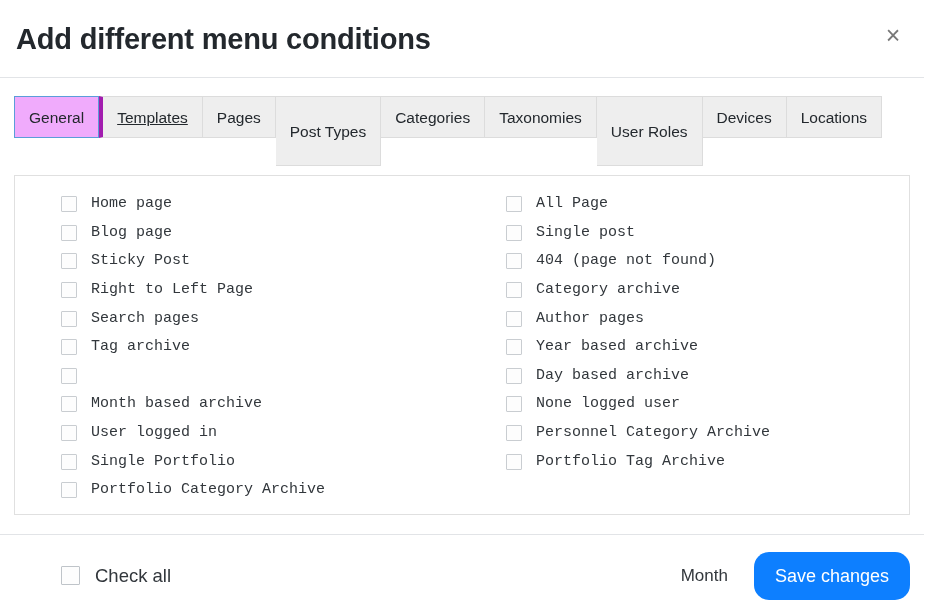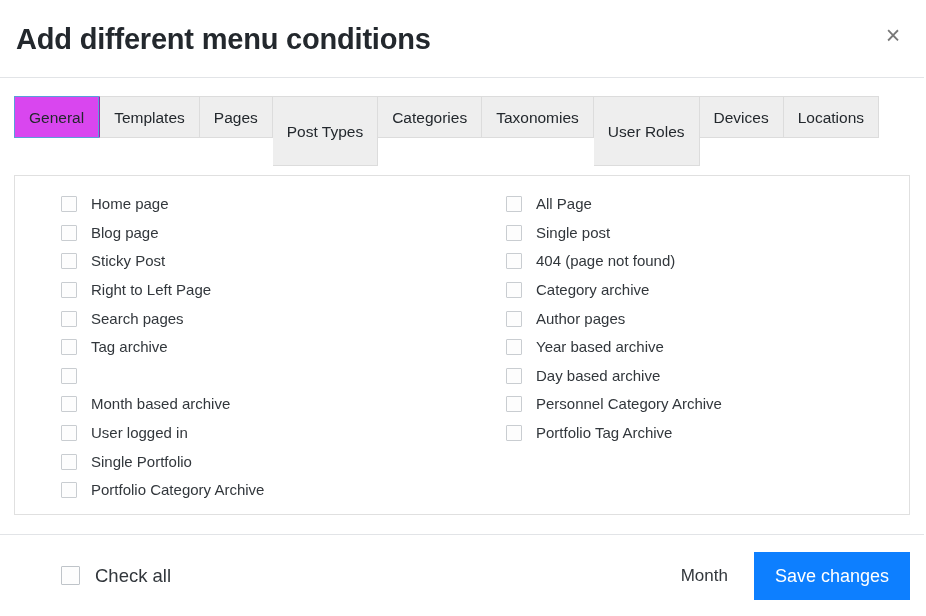--- a/index.html
+++ b/index.html
@@ -95,28 +95,28 @@
     align-self: flex-start;
     min-height: 42px;
     white-space: normal;
   }
   .tab:first-child { border-left: 1px solid #dcdcdc; }
   .tab.two-line {
     align-self: stretch;
     min-height: 70px;
   }
   .tab.active {
-    background: #d946ef;
+    background: #f0abfc;
     border: 1px solid #5b9dd9;
     color: #23282d;
     position: relative;
     z-index: 3;
     box-shadow: 0 0 0 0 transparent;
   }
-  .tab.active + .tab { border-left: 1px solid #a21caf; }
+  .tab.active + .tab { border-left: 4px solid #a21caf; text-decoration: underline; }
 
   
   .panel {
     margin-top: 9px;
     border: 1px solid #e0e0e0;
     background: #ffffff;
     box-sizing: border-box;
     height: 340px;
     padding: 14px 0 0 0;
     position: relative;
@@ -148,20 +148,21 @@
     border-radius: 1px;
     cursor: pointer;
   }
   .cond-label {
     margin-left: 14px;
     font-size: 15px;
     color: #32373c;
     line-height: 20px;
     white-space: nowrap;
     cursor: pointer;
+    font-family: Liberation Mono, monospace;
   }
 
   
   .modal-footer {
     flex: 0 0 82px;
     border-top: 1px solid #e2e4e7;
     display: flex;
     align-items: center;
     padding: 0 14px 0 14px;
     box-sizing: border-box;
@@ -199,21 +200,21 @@
     margin-right: 12px;
     cursor: pointer;
     font-family: inherit;
     line-height: 22px;
   }
   .save-button {
     font-size: 18px;
     color: #ffffff;
     background: #0d7fff;
     border: none;
-    border-radius: 0;
+    border-radius: 15px;
     padding: 13px 21px;
     cursor: pointer;
     font-family: inherit;
     line-height: 22px;
     white-space: nowrap;
   }
 </style>
 </head>
 <body>
 
@@ -309,20 +310,24 @@
             <div class="cond-row">
               <span class="cb"></span>
               <span class="cond-label">Year based archive</span>
             </div>
             <div class="cond-row">
               <span class="cb"></span>
               <span class="cond-label">Day based archive</span>
             </div>
             <div class="cond-row">
               <span class="cb"></span>
+              <span class="cond-label">None logged user</span>
+            </div>
+            <div class="cond-row">
+              <span class="cb"></span>
               <span class="cond-label">Personnel Category Archive</span>
             </div>
             <div class="cond-row">
               <span class="cb"></span>
               <span class="cond-label">Portfolio Tag Archive</span>
             </div>
           </div>
       </div>
     </div>
 

